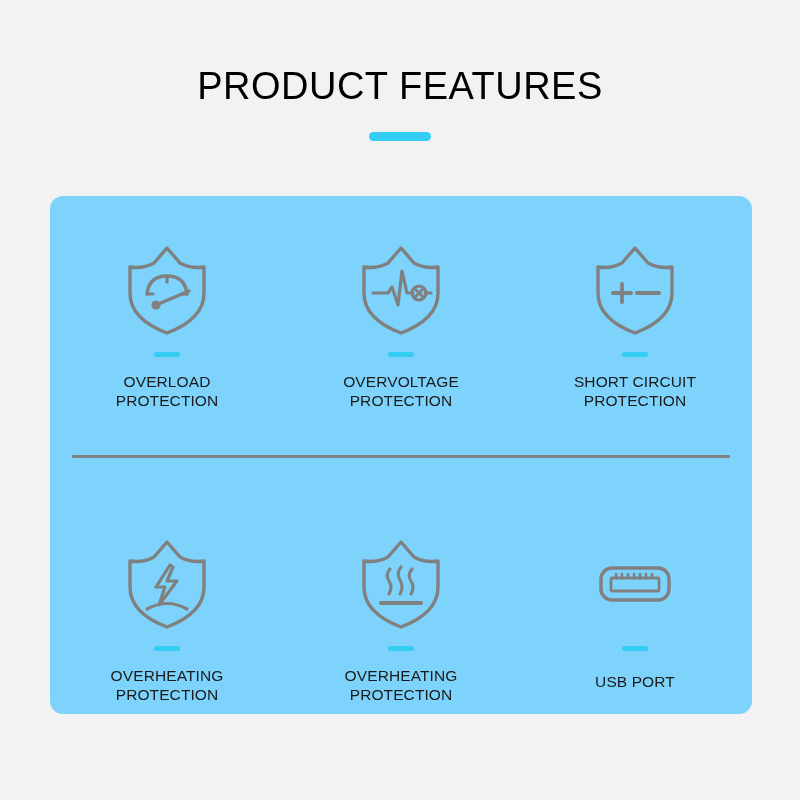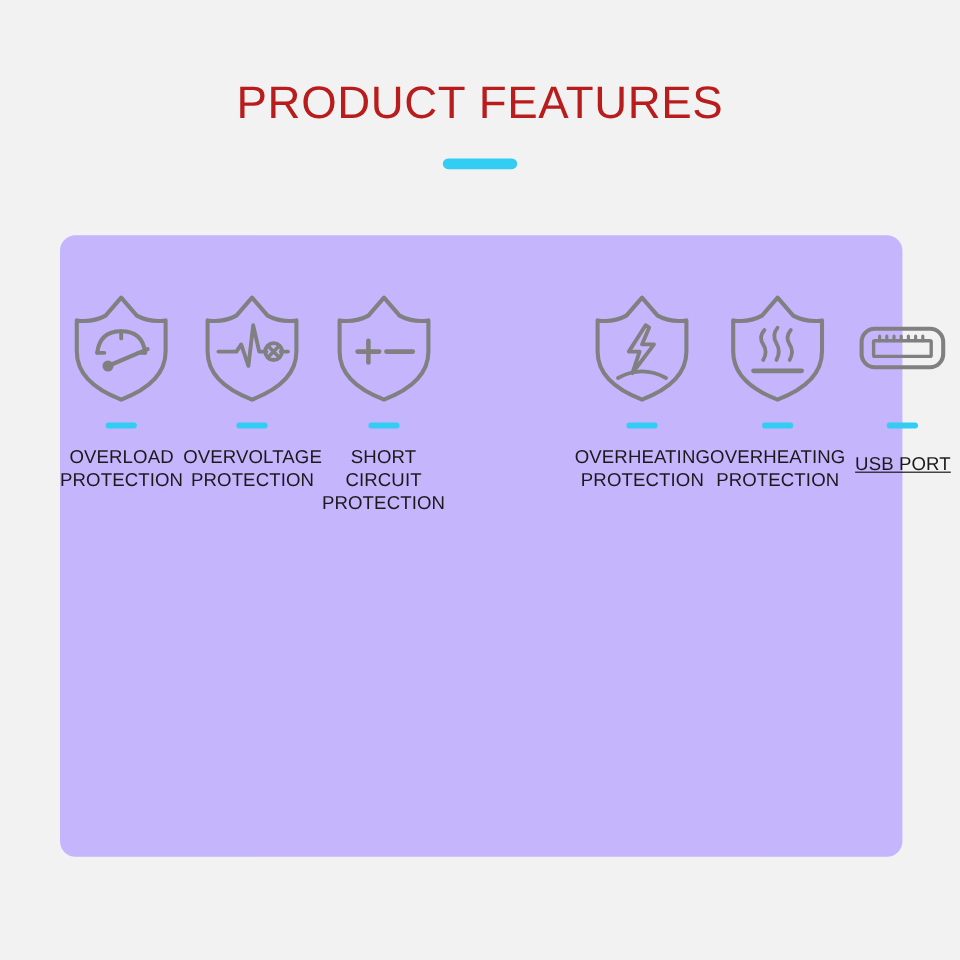--- a/index.html
+++ b/index.html
@@ -21,46 +21,46 @@
   }
 
   
   .header {
     padding-top: 66px;
     text-align: center;
   }
   .page-title {
     font-size: 38px;
     letter-spacing: 0.5px;
-    color: #b91c1c;
+    color: #000000;
     font-weight: 400;
     line-height: 1.1;
     margin: 0;
     font-family: "Liberation Sans", sans-serif;
   }
   .title-underline {
     width: 62px;
     height: 9px;
     border-radius: 5px;
     background: #33ccf2;
     margin: 24px auto 0 auto;
   }
 
   
   .card {
     position: absolute;
     left: 50px;
     top: 196px;
     width: 702px;
     height: 518px;
-    background: #c4b5fd;
+    background: #7dd3fc;
     border-radius: 13px;
     box-sizing: border-box;
     display: flex;
-    flex-direction: row;
+    flex-direction: column;
     justify-content: flex-start;
     gap: 32px;
   }
 
   .feature-row {
     display: flex;
     flex-direction: row;
     width: 100%;
   }
   .row-top { height: 260px; }
@@ -104,21 +104,20 @@
     text-align: center;
     color: #1a1a1a;
     font-size: 15.5px;
     line-height: 1.22;
     letter-spacing: 0.1px;
     font-family: "Liberation Sans", sans-serif;
     white-space: pre-line;
   }
   .label-usb {
     margin-top: 22px;
-    text-decoration: underline;
   }
 
   
   .row-divider {
     height: 3px;
     background: #808080;
     margin: 0 22px;
     border-radius: 1px;
   }
 

